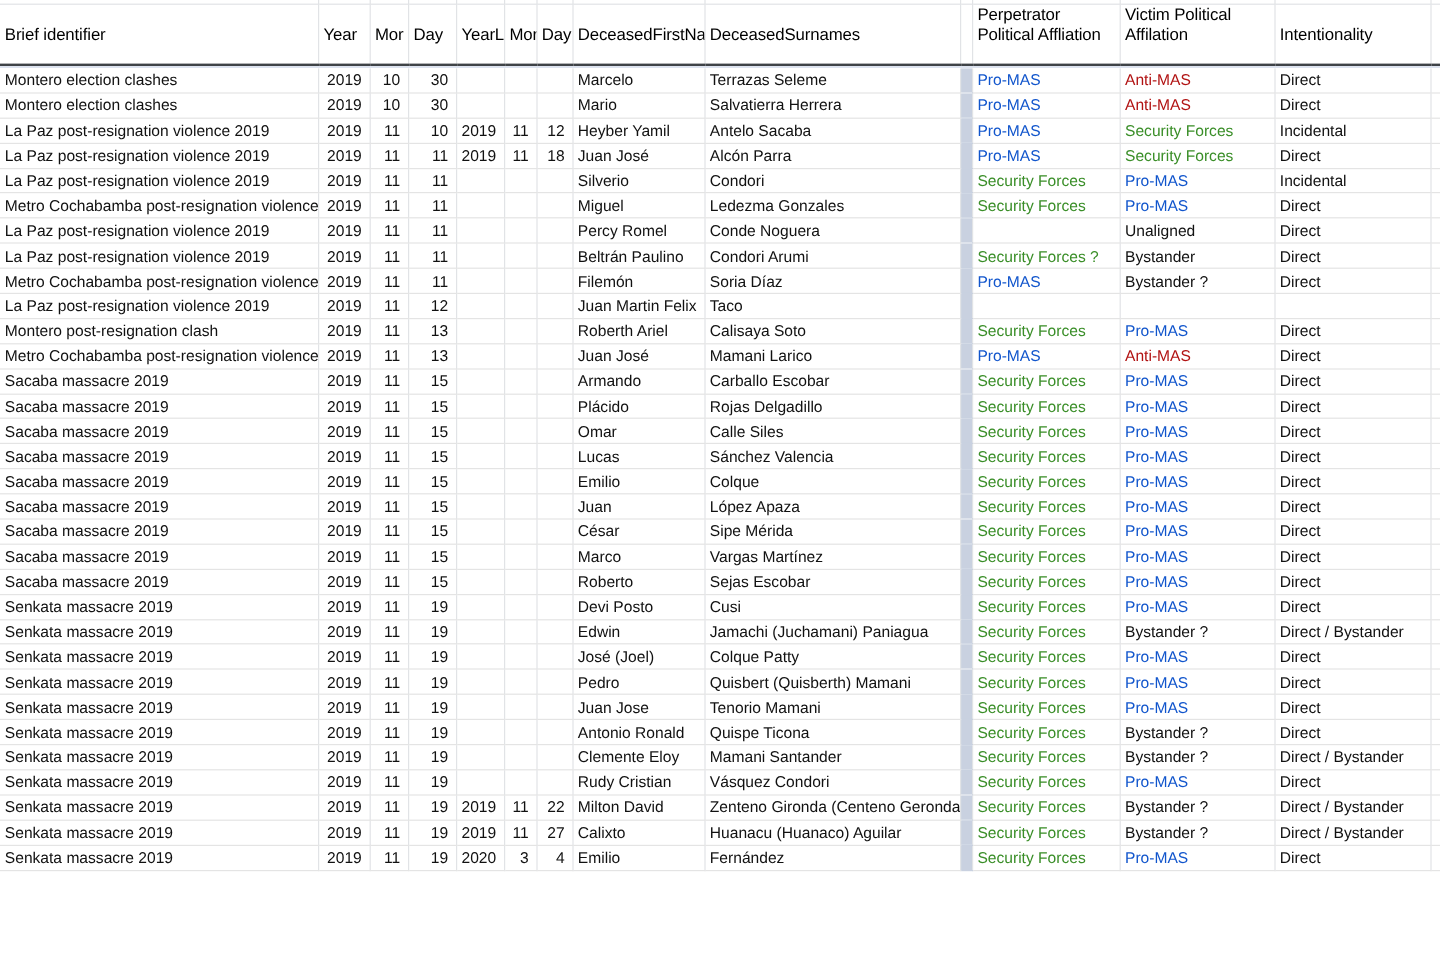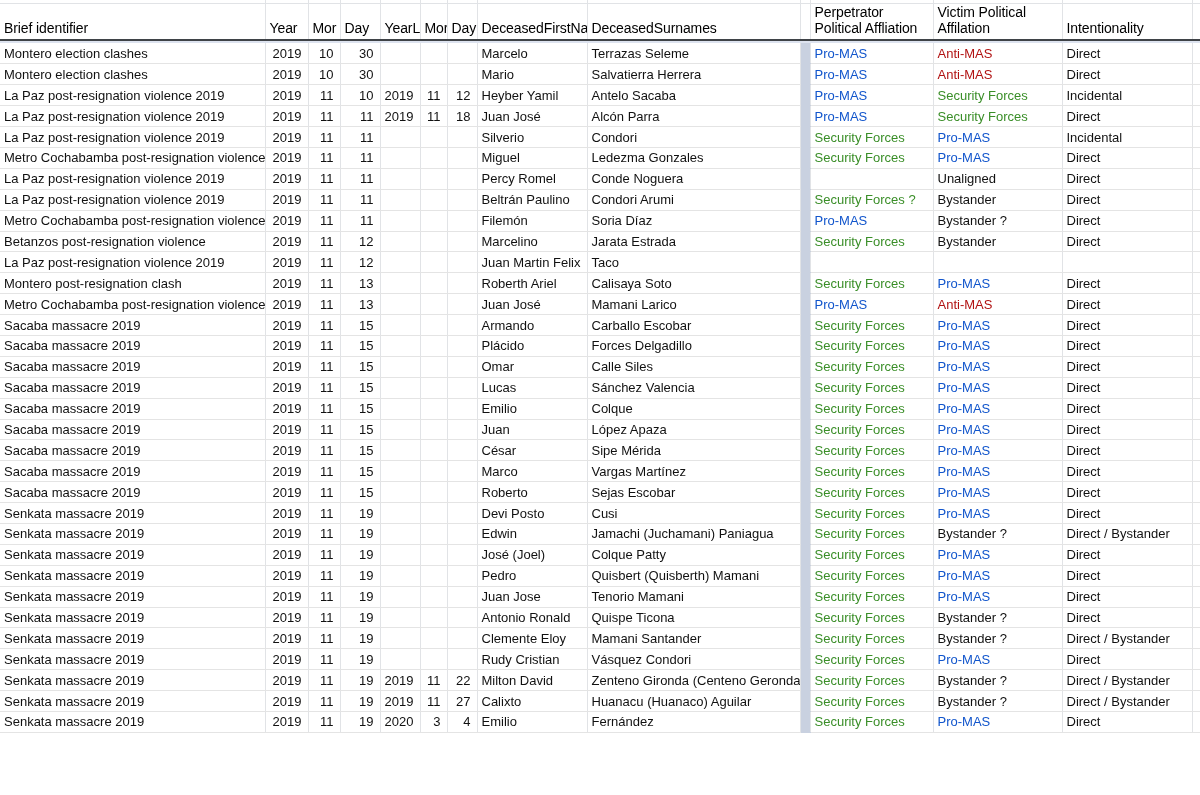--- a/index.html
+++ b/index.html
@@ -17,21 +17,21 @@
   }
   .sheet{width:1200px;height:795px;overflow:hidden;background:#fff;}
   table{border-collapse:collapse;table-layout:fixed;width:1200px;}
   td,th{overflow:hidden;white-space:nowrap;padding:0 4px;box-sizing:border-box;}
   
   tr.strip td{height:3px;padding:0;border-right:1px solid var(--grid);border-bottom:1px solid var(--grid);}
   
   tr.head{height:37px;}
   th{
     font-weight:400;font-size:14px;letter-spacing:-0.1px;text-align:left;
-    vertical-align:bottom;padding-bottom:3px;color:#000;
+    vertical-align:bottom;padding-bottom:17px;color:#000;
     border-right:1px solid var(--grid);border-bottom:2px solid var(--header-border);
   }
   th.wrap{white-space:pre-line;line-height:16px;}
   
   tr.divider td{height:3px;padding:0;background:var(--divider);border:none;}
   
   tbody tr{height:20.9px;}
   tbody td{
     font-size:13px;vertical-align:middle;
     border-right:1px solid var(--grid);border-bottom:1px solid var(--rowline);
@@ -239,36 +239,20 @@
           <td class="num"></td>
           <td>Filemón</td>
           <td>Soria Díaz</td>
           <td class="spacer"></td>
           <td style="color: rgb(17, 85, 204);">Pro-MAS</td>
           <td>Bystander ?</td>
           <td>Direct</td>
           <td></td>
         </tr>
         <tr>
-          <td>Betanzos post-resignation violence</td>
-          <td class="num">2019</td>
-          <td class="num">11</td>
-          <td class="num">12</td>
-          <td class="num"></td>
-          <td class="num"></td>
-          <td class="num"></td>
-          <td>Marcelino</td>
-          <td>Jarata Estrada</td>
-          <td class="spacer"></td>
-          <td style="color: rgb(58, 142, 40);">Security Forces</td>
-          <td>Bystander</td>
-          <td>Direct</td>
-          <td></td>
-        </tr>
-        <tr>
           <td>La Paz post-resignation violence 2019</td>
           <td class="num">2019</td>
           <td class="num">11</td>
           <td class="num">12</td>
           <td class="num"></td>
           <td class="num"></td>
           <td class="num"></td>
           <td>Juan Martin Felix</td>
           <td>Taco</td>
           <td class="spacer"></td>
@@ -327,21 +311,21 @@
         </tr>
         <tr>
           <td>Sacaba massacre 2019</td>
           <td class="num">2019</td>
           <td class="num">11</td>
           <td class="num">15</td>
           <td class="num"></td>
           <td class="num"></td>
           <td class="num"></td>
           <td>Plácido</td>
-          <td>Forces Delgadillo</td>
+          <td>Rojas Delgadillo</td>
           <td class="spacer"></td>
           <td style="color: rgb(58, 142, 40);">Security Forces</td>
           <td style="color: rgb(17, 85, 204);">Pro-MAS</td>
           <td>Direct</td>
           <td></td>
         </tr>
         <tr>
           <td>Sacaba massacre 2019</td>
           <td class="num">2019</td>
           <td class="num">11</td>

